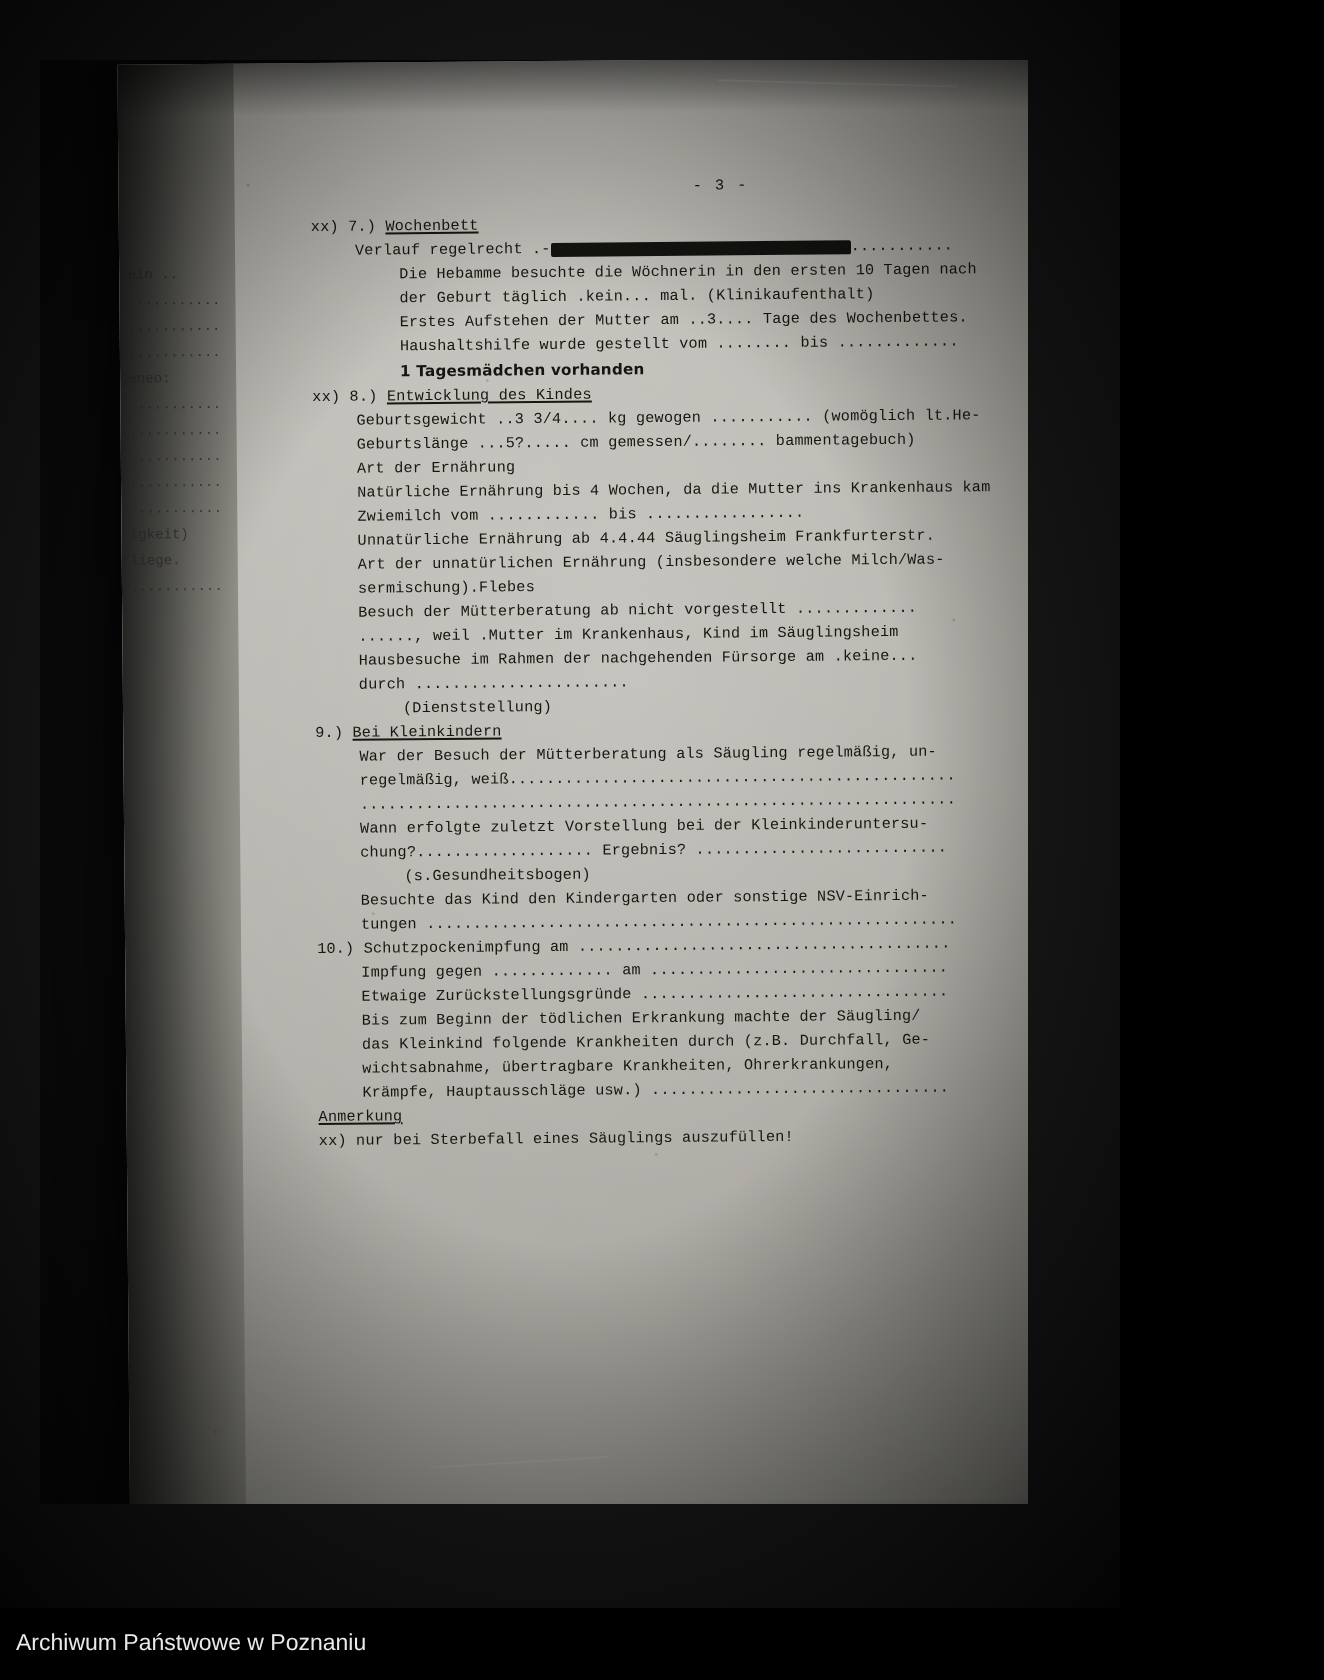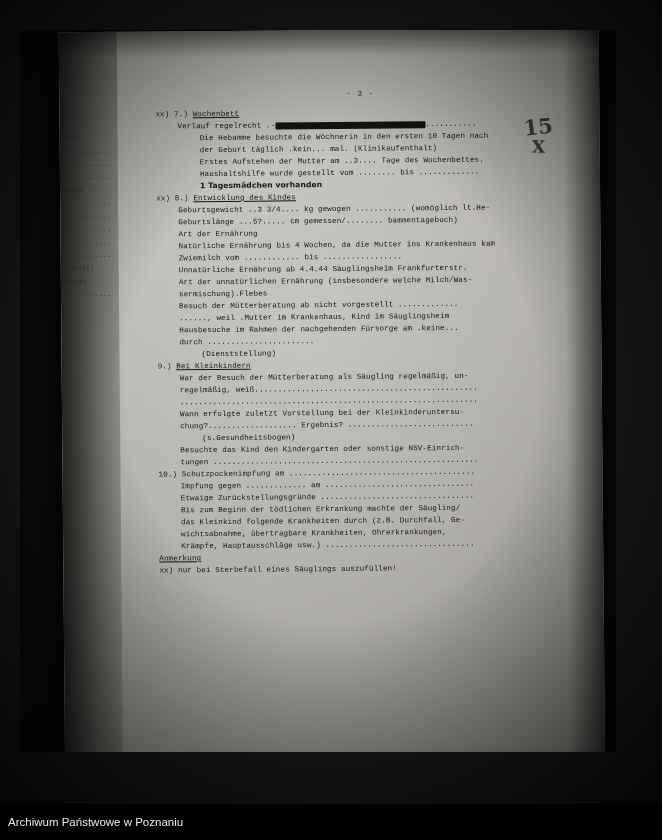--- a/index.html
+++ b/index.html
@@ -1,18 +1,18 @@
 <!DOCTYPE html>
 <html><head>
 <meta charset="utf-8">
 <style>
   html,body{margin:0;padding:0;background:#000;}
   body{width:662px;height:840px;overflow:hidden;font-family:"Liberation Sans",sans-serif;}
 
-  #stage{position:relative;width:662px;height:840px;background:#0b0b0b;overflow:hidden;}
+  #stage{position:relative;width:560px;height:840px;background:#0b0b0b;overflow:hidden;}
 
   
   #vignette{position:absolute;inset:0;background:
      radial-gradient(ellipse 78% 70% at 50% 46%, rgba(0,0,0,0) 40%, rgba(0,0,0,0.55) 78%, rgba(0,0,0,0.92) 100%);
      z-index:30;pointer-events:none;}
 
   
   .filmedge{position:absolute;background:#1a1a1a;z-index:4;}
 
   

